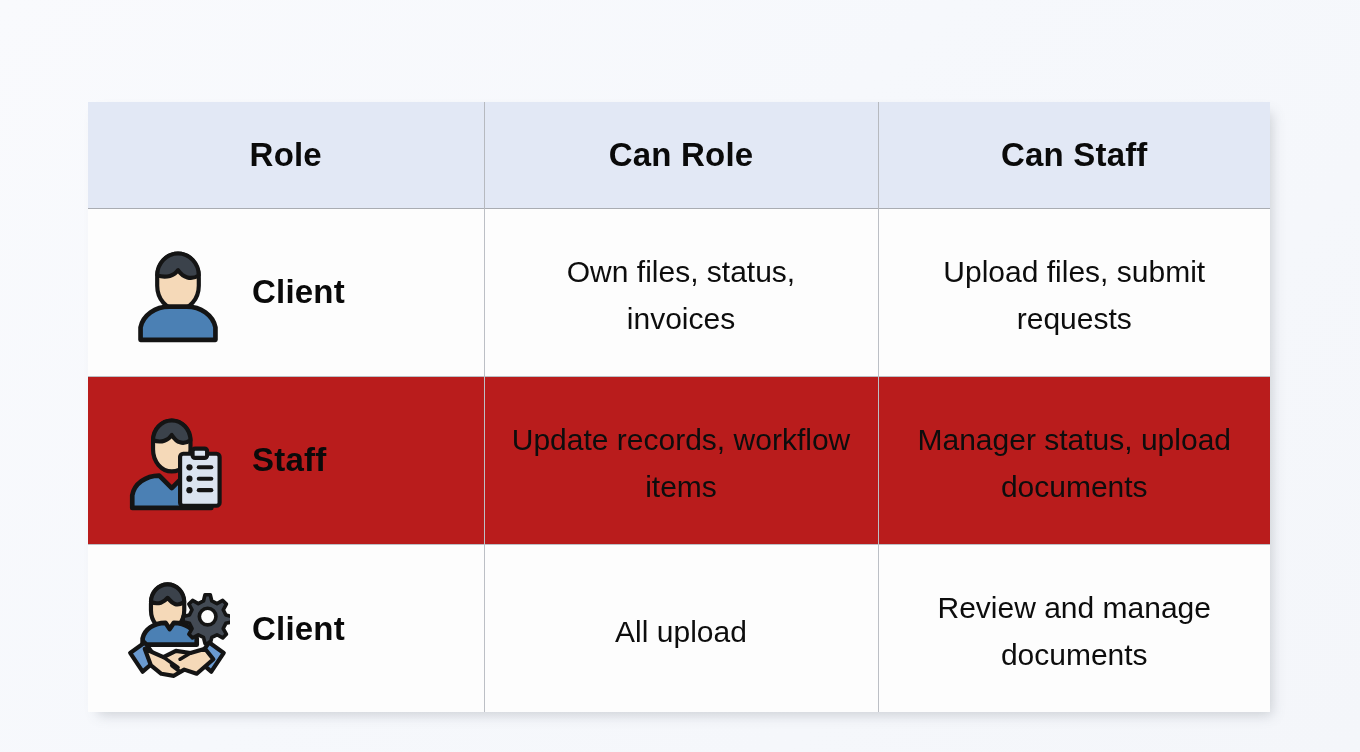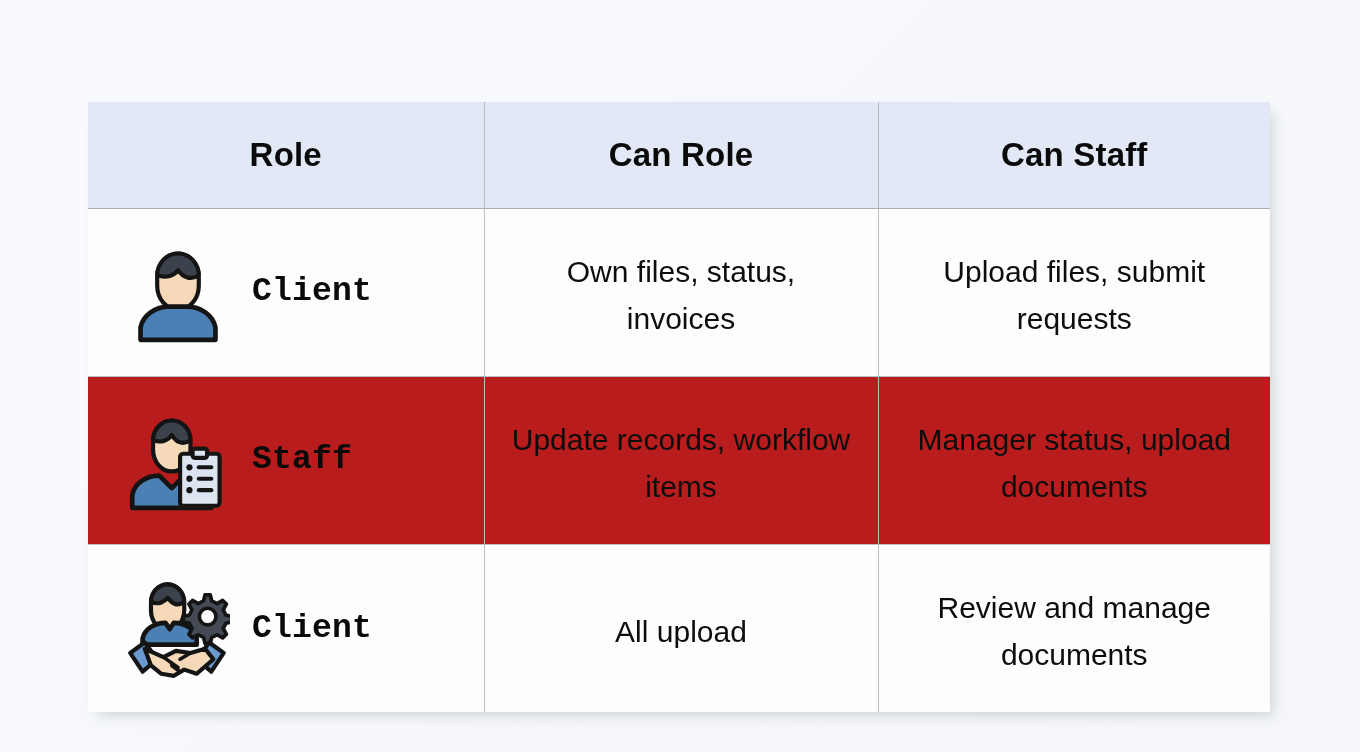--- a/index.html
+++ b/index.html
@@ -71,21 +71,20 @@
     font-size: 30px;
     color: #0d0d0d;
     line-height: 1.56;
     padding: 4px 26px;
   }
   tbody td:last-child { border-right: none; text-align: center; }
 
   td.role-cell {
     text-align: left;
     padding-left: 38px;
-    font-family: Liberation Mono, monospace;
   }
 
   .role-inner {
     display: flex;
     align-items: center;
     gap: 22px;
   }
 
   .role-icon {
     flex: 0 0 auto;

